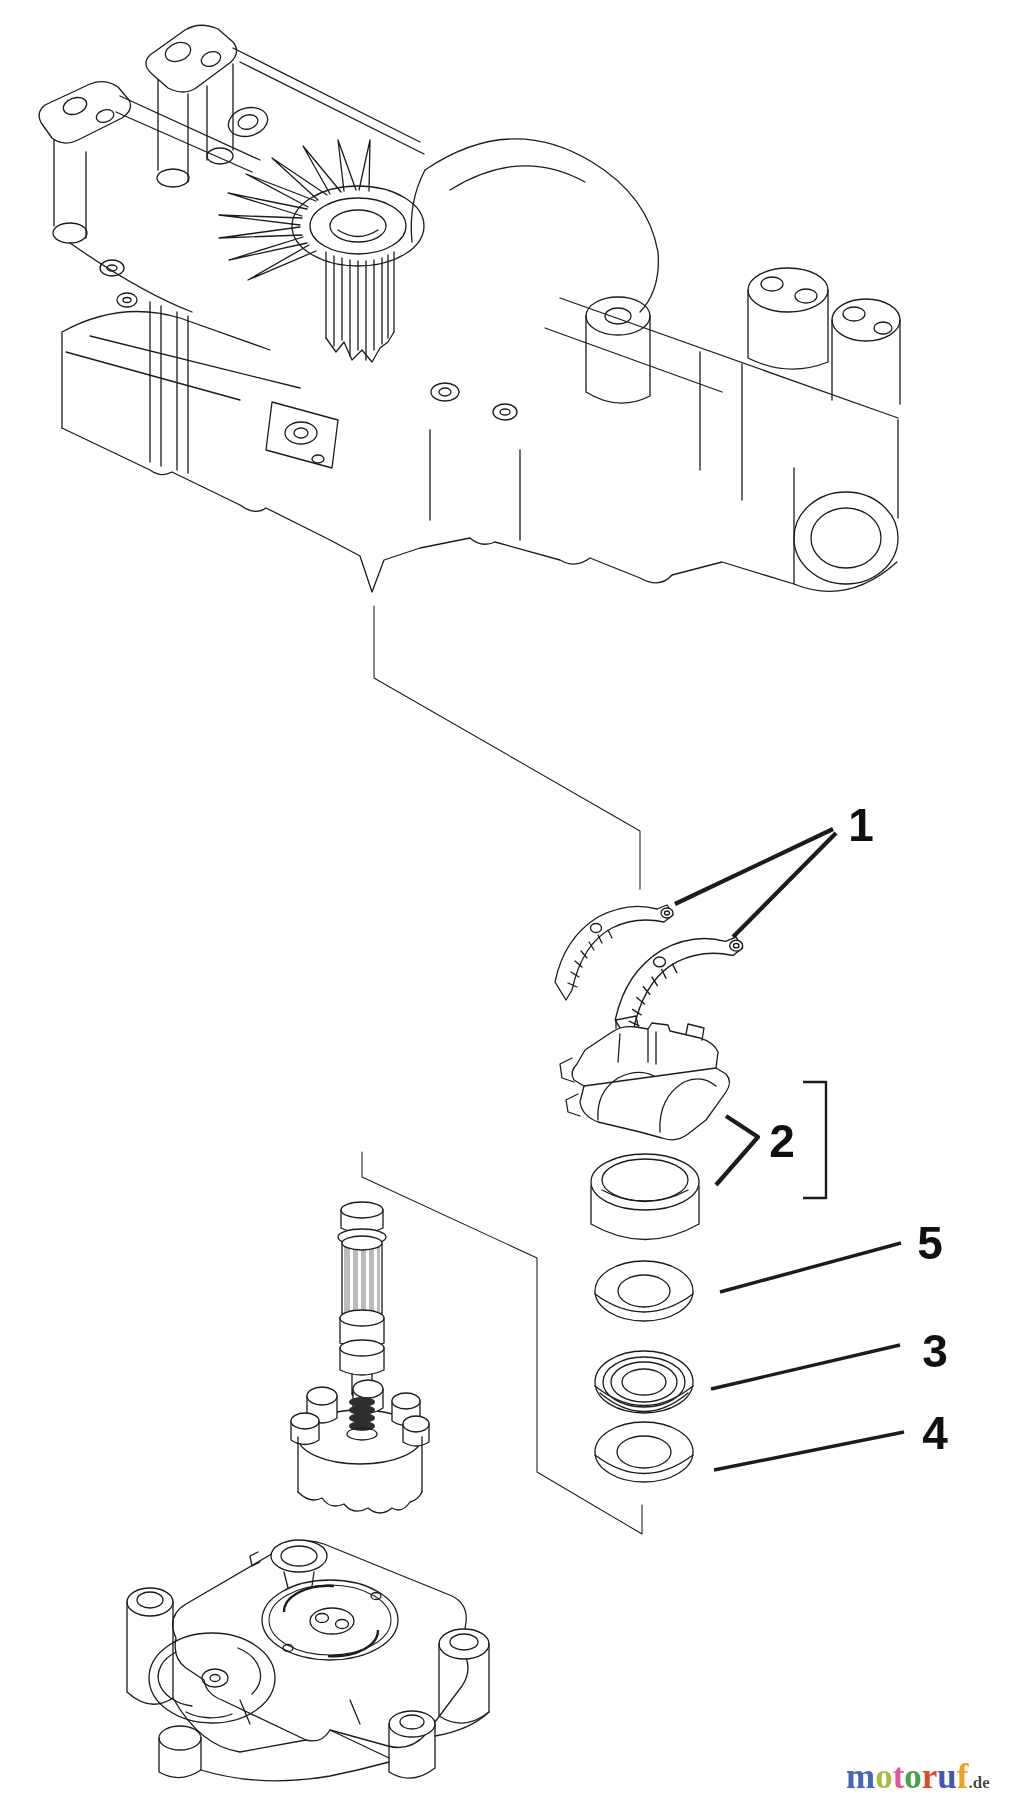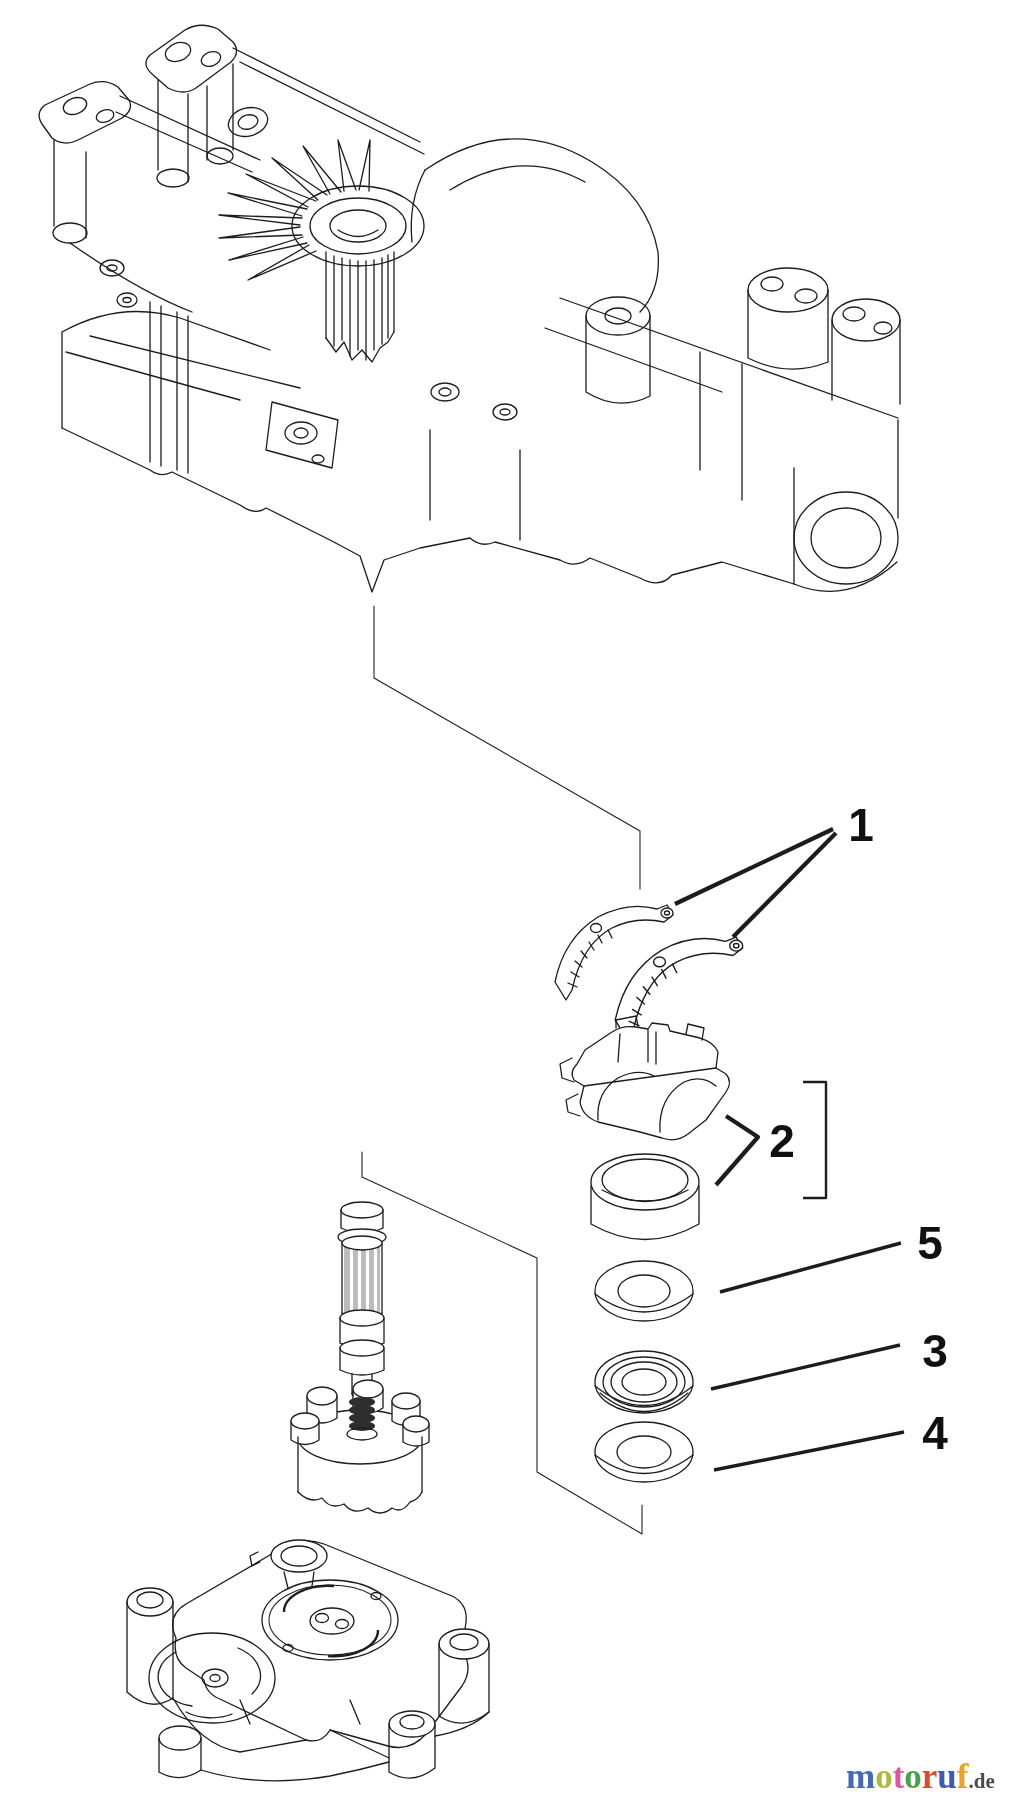--- a/index.html
+++ b/index.html
@@ -12,21 +12,21 @@
   .thick{stroke-width:4.2;stroke-linecap:butt}
   .lead{stroke-width:3.4;stroke-linecap:butt}
   .brk{stroke-width:2.4;stroke-linecap:butt}
   .num{font:bold 46px "Liberation Sans",sans-serif;fill:#101010;stroke:none}
   .grayfill{fill:#bcbcbc}
   .darkfill{fill:#2e2e2e;stroke:none}
   .wm{position:absolute;left:846px;top:1758px;width:170px;height:38px;white-space:nowrap;
       font-family:"Liberation Serif",serif;font-weight:bold;font-size:35px;line-height:38px;
       text-decoration:none;cursor:pointer}
   .wm span{display:inline}
-  .wm .suffix{font-size:21px;font-weight:bold;color:#4a4a4a}
+  .wm .suffix{font-size:17px;font-weight:bold;color:#4a4a4a}
 </style>
 </head>
 <body>
 
 <div class="canvas">
 <svg width="1017" height="1800" viewBox="0 0 1017 1800">
 
   <g class="ln">
 
     <path d="M150,55 L185,30 Q200,21 218,29 L233,42 Q241,52 231,62 L196,88 Q184,96 168,88 L152,74 Q141,64 150,55 Z"></path>

